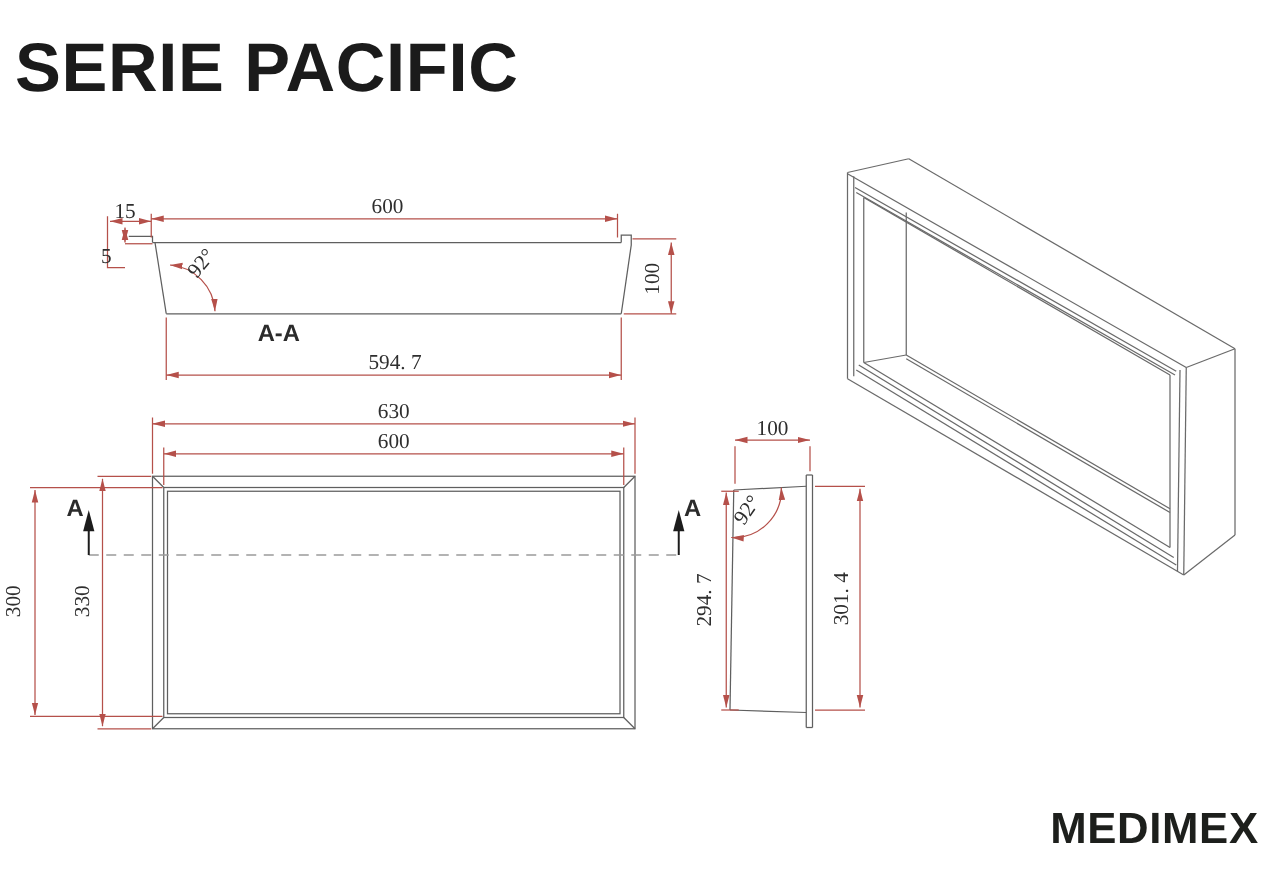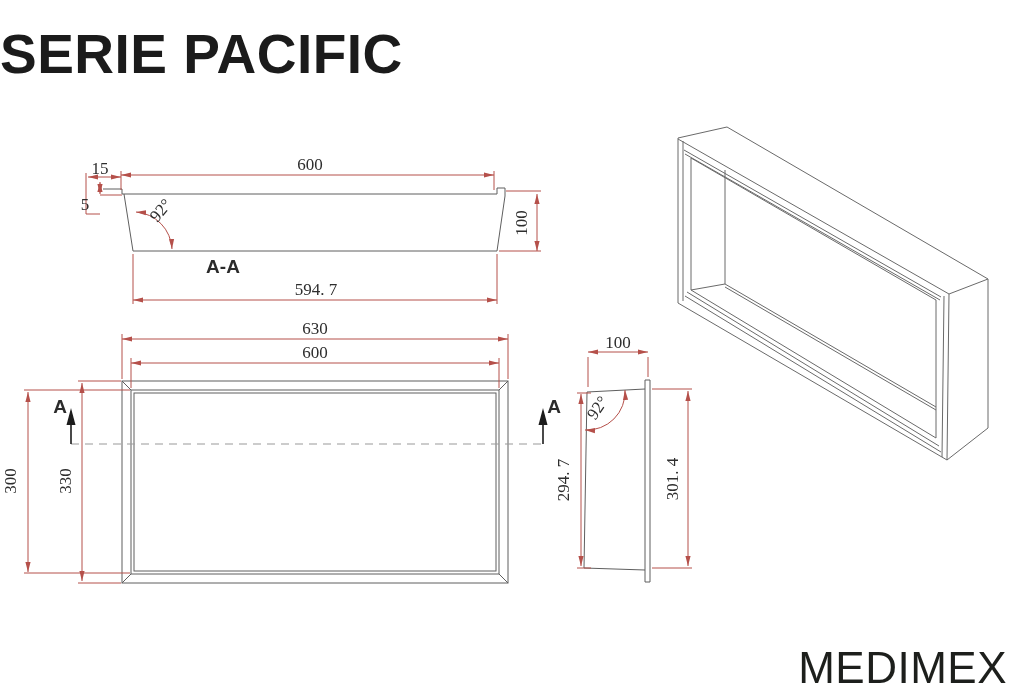--- a/index.html
+++ b/index.html
@@ -1,20 +1,20 @@
 <!DOCTYPE html>
 <html><head>
 <meta charset="utf-8">
 <style>
   html,body{margin:0;padding:0;background:#ffffff;}
   body{width:1011px;height:700px;position:relative;overflow:hidden;
        font-family:"Liberation Sans",sans-serif;}
-  .title{position:absolute;left:0;top:22px;font-size:55px;font-weight:800;
+  .title{position:absolute;left:12px;top:22px;font-size:55px;font-weight:800;
          letter-spacing:.5px;color:#1b1b1b;white-space:nowrap;}
-  .brand{position:absolute;right:4px;top:643px;font-size:44px;font-weight:400;
+  .brand{position:absolute;right:4px;top:643px;font-size:35px;font-weight:700;
          letter-spacing:.5px;color:#1d1f1c;white-space:nowrap;}
   svg{position:absolute;left:0;top:0;}
   .geo{stroke:#5f5f5f;stroke-width:1;fill:none;}
   .geo3d{stroke:#6a6a6a;stroke-width:1;fill:none;}
   .dim{stroke:#b5504a;stroke-width:1;fill:none;}
   .cut{stroke:#9a9a9a;stroke-width:1.2;fill:none;stroke-dasharray:8 6;}
   .dimtxt{font-family:"Liberation Serif","DejaVu Serif",serif;font-size:17px;
           fill:#2e2e2e;}
   .lbltxt{font-family:"Liberation Sans",sans-serif;font-size:19px;font-weight:600;
           fill:#2b2b2b;}

